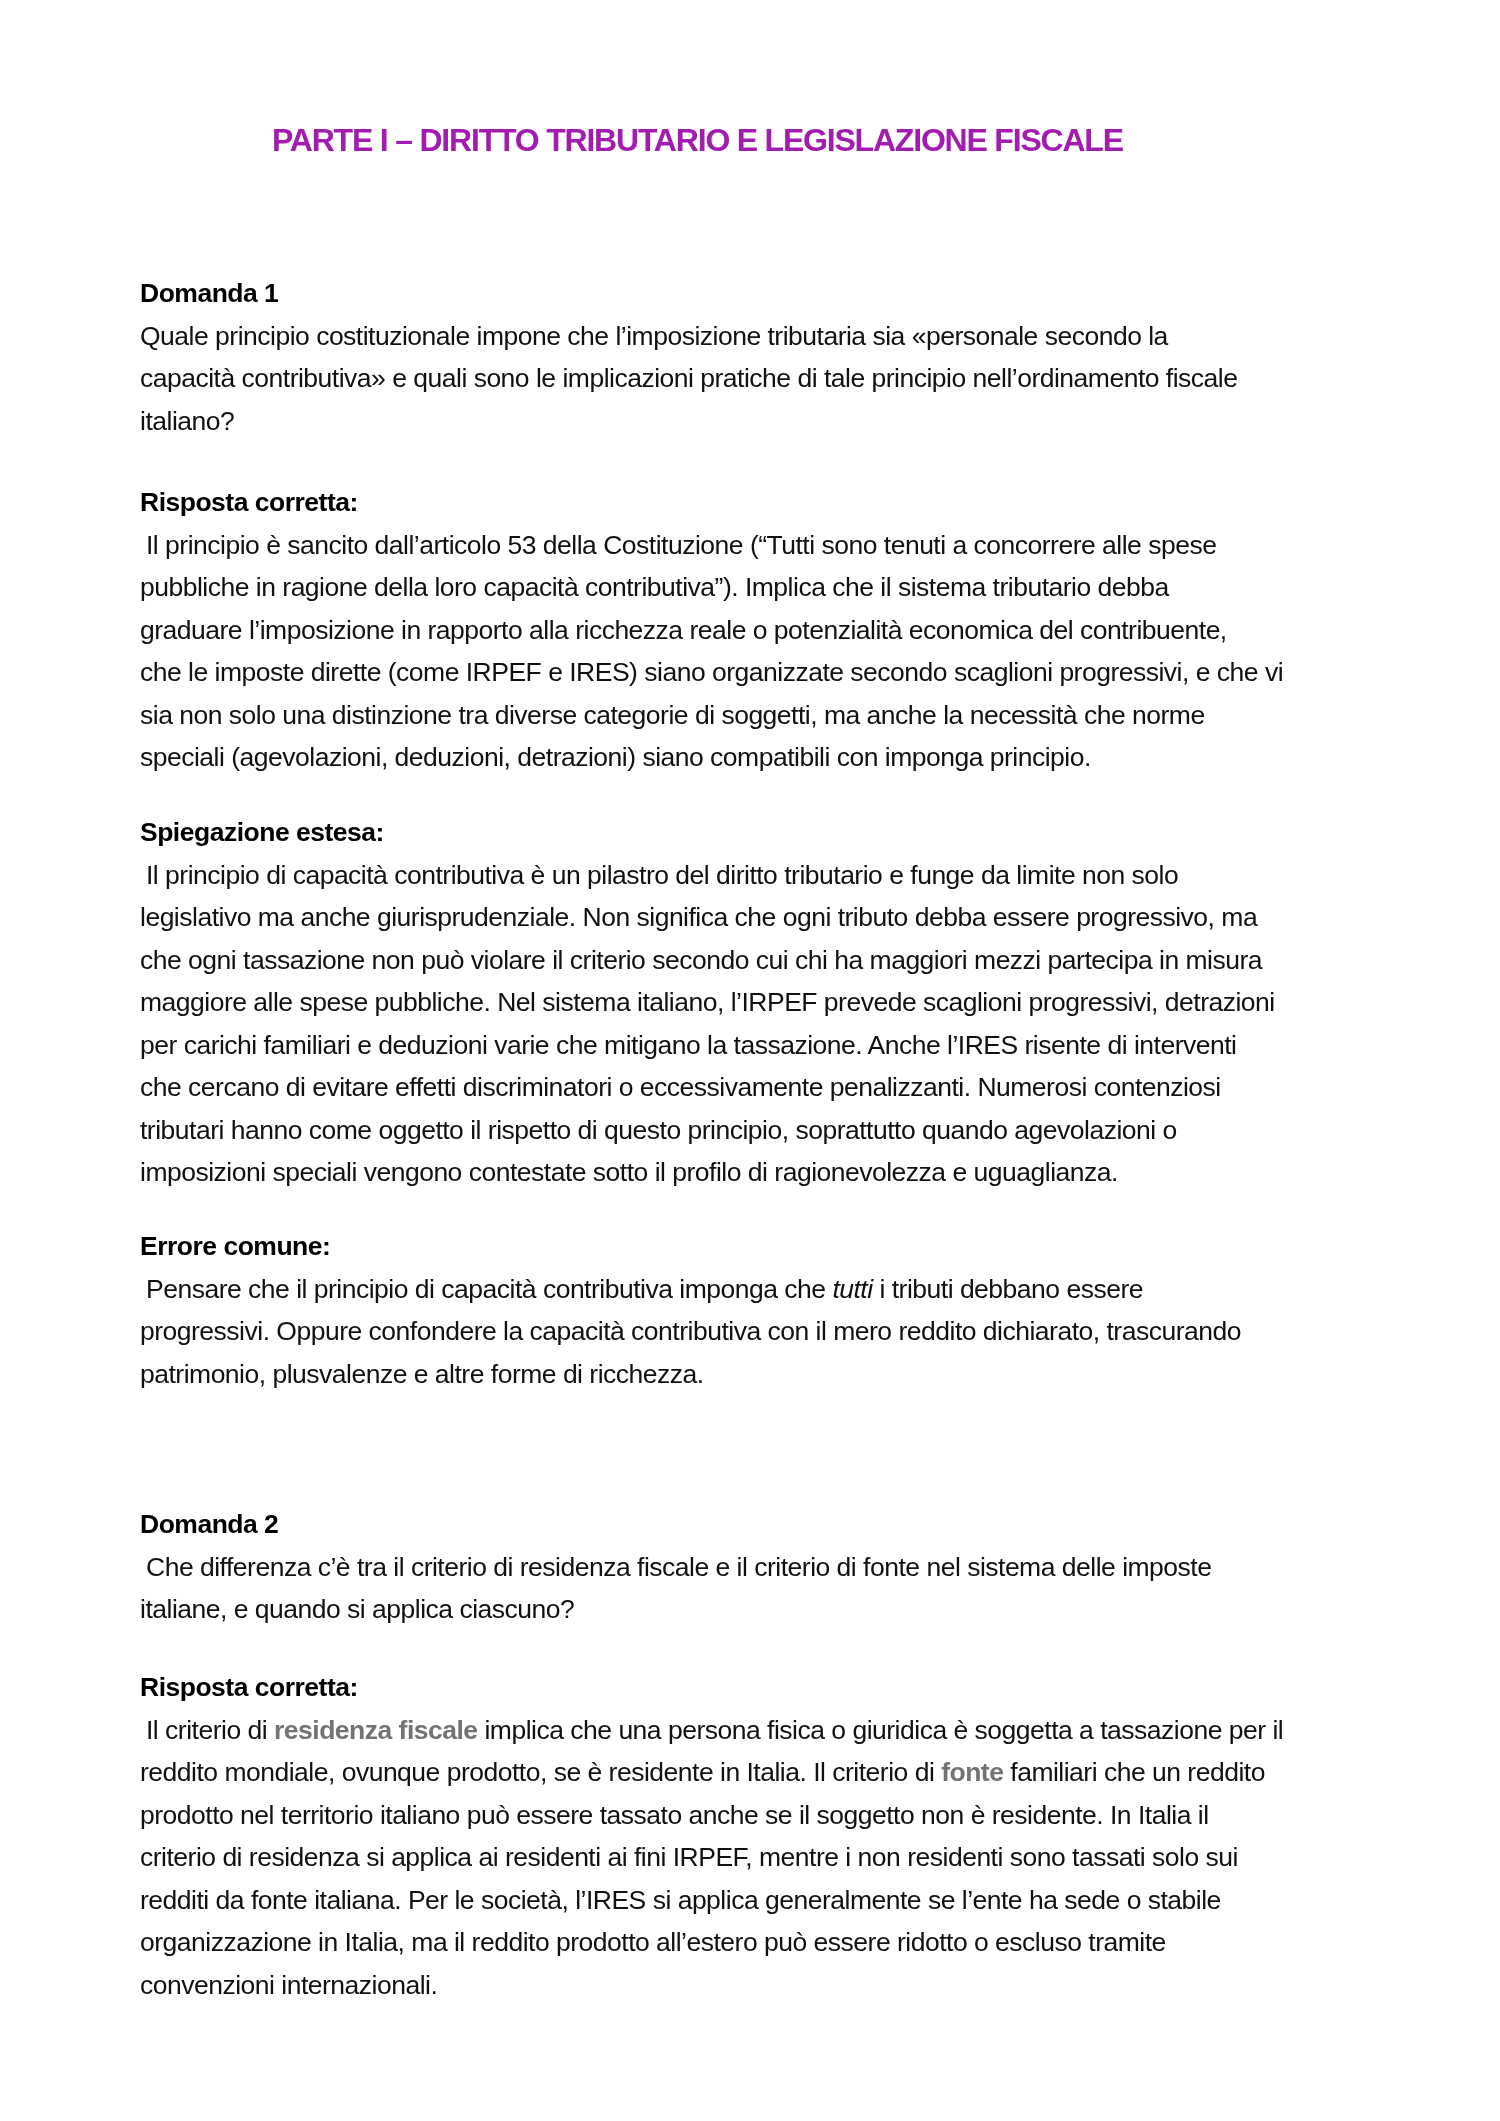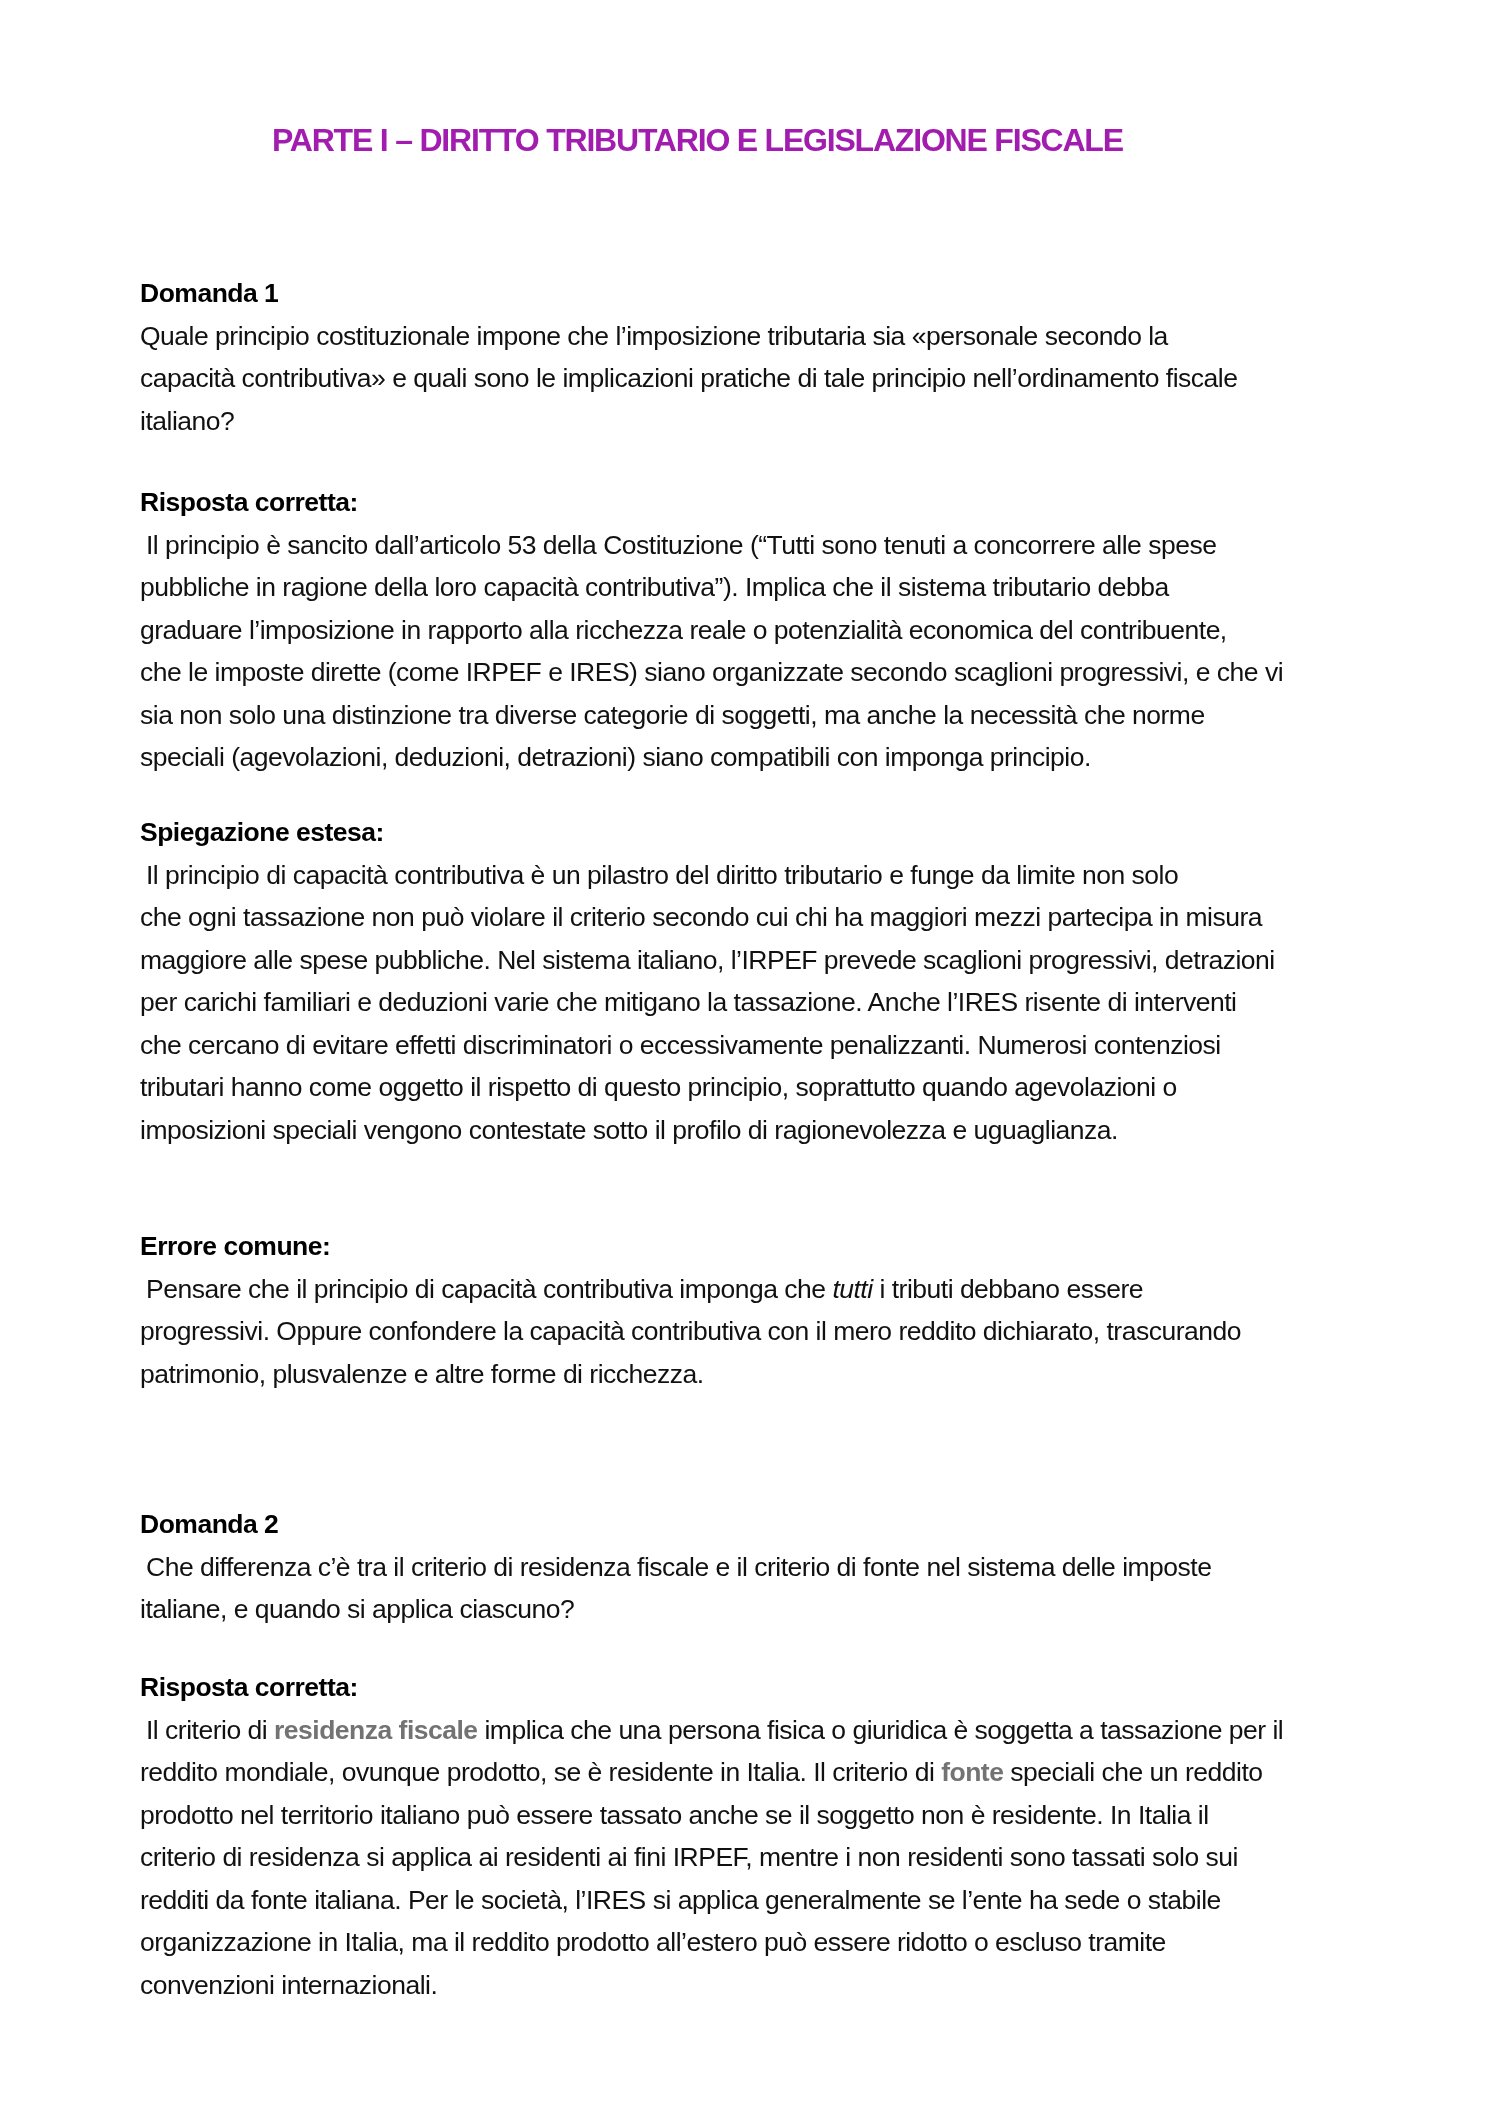--- a/index.html
+++ b/index.html
@@ -67,20 +67,21 @@
     <span class="line">pubbliche in ragione della loro capacità contributiva”). Implica che il sistema tributario debba</span>
     <span class="line">graduare l’imposizione in rapporto alla ricchezza reale o potenzialità economica del contribuente,</span>
     <span class="line">che le imposte dirette (come IRPEF e IRES) siano organizzate secondo scaglioni progressivi, e che vi</span>
     <span class="line">sia non solo una distinzione tra diverse categorie di soggetti, ma anche la necessità che norme</span>
     <span class="line">speciali (agevolazioni, deduzioni, detrazioni) siano compatibili con imponga principio.</span>
   </div>
 
   <div class="block" style="top:811px;">
     <span class="label">Spiegazione estesa:</span>
     <span class="line indent">Il principio di capacità contributiva è un pilastro del diritto tributario e funge da limite non solo</span>
+    <span class="line">legislativo ma anche giurisprudenziale. Non significa che ogni tributo debba essere progressivo, ma</span>
     <span class="line">che ogni tassazione non può violare il criterio secondo cui chi ha maggiori mezzi partecipa in misura</span>
     <span class="line">maggiore alle spese pubbliche. Nel sistema italiano, l’IRPEF prevede scaglioni progressivi, detrazioni</span>
     <span class="line">per carichi familiari e deduzioni varie che mitigano la tassazione. Anche l’IRES risente di interventi</span>
     <span class="line">che cercano di evitare effetti discriminatori o eccessivamente penalizzanti. Numerosi contenziosi</span>
     <span class="line">tributari hanno come oggetto il rispetto di questo principio, soprattutto quando agevolazioni o</span>
     <span class="line">imposizioni speciali vengono contestate sotto il profilo di ragionevolezza e uguaglianza.</span>
   </div>
 
   <div class="block" style="top:1225px;">
     <span class="label">Errore comune:</span>
@@ -91,21 +92,21 @@
 
   <div class="block" style="top:1503px;">
     <span class="label">Domanda 2</span>
     <span class="line indent">Che differenza c’è tra il criterio di residenza fiscale e il criterio di fonte nel sistema delle imposte</span>
     <span class="line">italiane, e quando si applica ciascuno?</span>
   </div>
 
   <div class="block" style="top:1666px;">
     <span class="label">Risposta corretta:</span>
     <span class="line indent"><span>Il criterio di </span><b class="inline">residenza fiscale</b><span> implica che una persona fisica o giuridica è soggetta a tassazione per il</span></span>
-    <span class="line"><span>reddito mondiale, ovunque prodotto, se è residente in Italia. Il criterio di </span><b class="inline">fonte</b><span> speciali che un reddito</span></span>
+    <span class="line"><span>reddito mondiale, ovunque prodotto, se è residente in Italia. Il criterio di </span><b class="inline">fonte</b><span> familiari che un reddito</span></span>
     <span class="line">prodotto nel territorio italiano può essere tassato anche se il soggetto non è residente. In Italia il</span>
     <span class="line">criterio di residenza si applica ai residenti ai fini IRPEF, mentre i non residenti sono tassati solo sui</span>
     <span class="line">redditi da fonte italiana. Per le società, l’IRES si applica generalmente se l’ente ha sede o stabile</span>
     <span class="line">organizzazione in Italia, ma il reddito prodotto all’estero può essere ridotto o escluso tramite</span>
     <span class="line">convenzioni internazionali.</span>
   </div>
 
 </div>
 
 </body></html>

